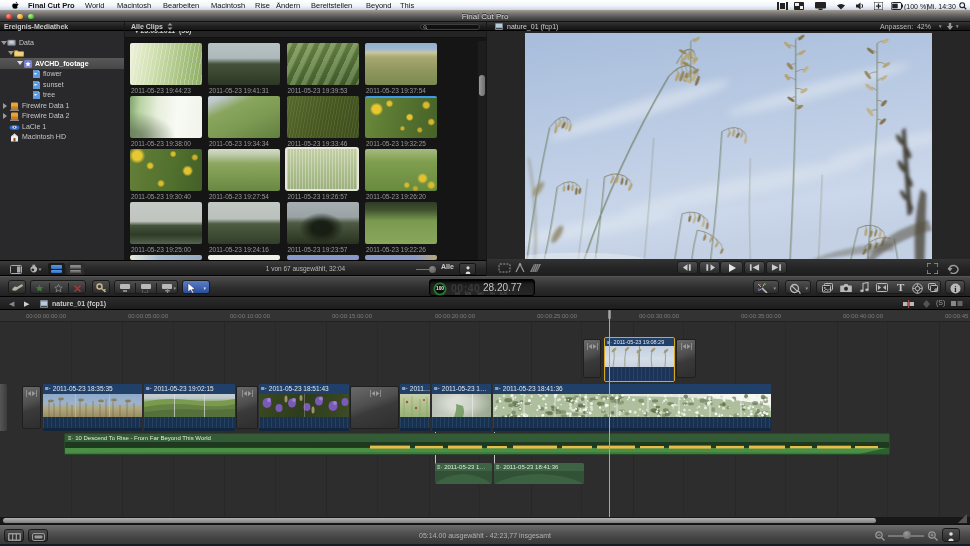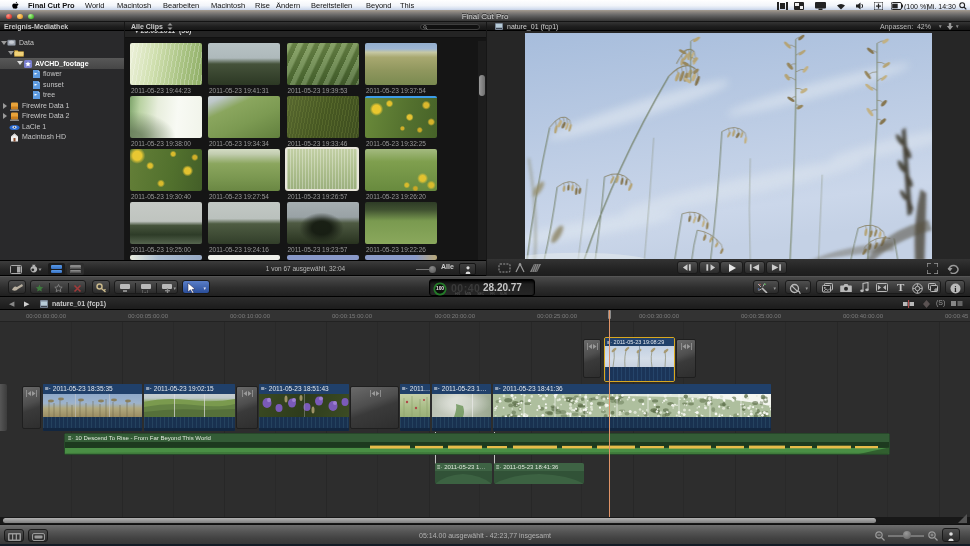--- a/index.html
+++ b/index.html
@@ -645,21 +645,21 @@
       <span style="position:absolute;right:3px;top:4px;font-size:5px;color:#dde;">▾</span>
     </div>
 
     <div style="position:absolute;left:429px;top:2px;width:106px;height:17px;border-radius:3px;background:linear-gradient(#090909,#1f1f1f 30%,#262626);border:1px solid #000;box-shadow:inset 0 1px 2px #000;">
       <svg style="position:absolute;left:3px;top:1.5px;" width="14" height="14" viewBox="0 0 20 20">
           <circle cx="10" cy="10" r="8" fill="#0c0c0c"></circle>
           <path d="M10 2 a8 8 0 1 0 0.01 0" fill="none" stroke="#237a28" stroke-width="2.5"></path>
           <text x="10" y="12" font-size="7" fill="#eee" text-anchor="middle" font-weight="bold">100</text>
         </svg>
       <span style="position:absolute;left:21px;top:2px;font-size:10.5px;color:#3a3a3a;font-weight:bold;letter-spacing:0.5px;">00:40</span>
-      <span style="position:absolute;left:53px;top:2px;font-size:10px;color:#c5c5c5;font-weight:bold;">28.20.77</span>
+      <span style="position:absolute;left:53px;top:2px;font-size:10px;color:#c5c5c5;font-weight:normal;">28.20.77</span>
       <span style="position:absolute;left:25px;top:12px;font-size:3.5px;color:#5a5a5a;">HR&nbsp;&nbsp;&nbsp;&nbsp;&nbsp;MIN&nbsp;&nbsp;&nbsp;&nbsp;&nbsp;&nbsp;SEC&nbsp;&nbsp;&nbsp;&nbsp;&nbsp;&nbsp;FR&nbsp;&nbsp;&nbsp;&nbsp;&nbsp;SUB</span>
     </div>
 
     <div class="tbtn" style="left:753px;width:26px;">
       <svg style="position:absolute;left:3px;top:2px;" width="11" height="10" viewBox="0 0 11 10">
           <path d="M4 4 L1 1 M6 3.5 L7.5 0.5 M4.5 6 L1.5 7.5" stroke="#aaa" stroke-width="1"></path>
           <path d="M5 5 L10 10" stroke="#bbb" stroke-width="1.6"></path>
           <circle cx="3" cy="1.5" r="0.8" fill="#c05a5a"></circle>
           <circle cx="8" cy="1.2" r="0.8" fill="#5ac05a"></circle>
           <circle cx="1.5" cy="6" r="0.8" fill="#5a7ac0"></circle>

